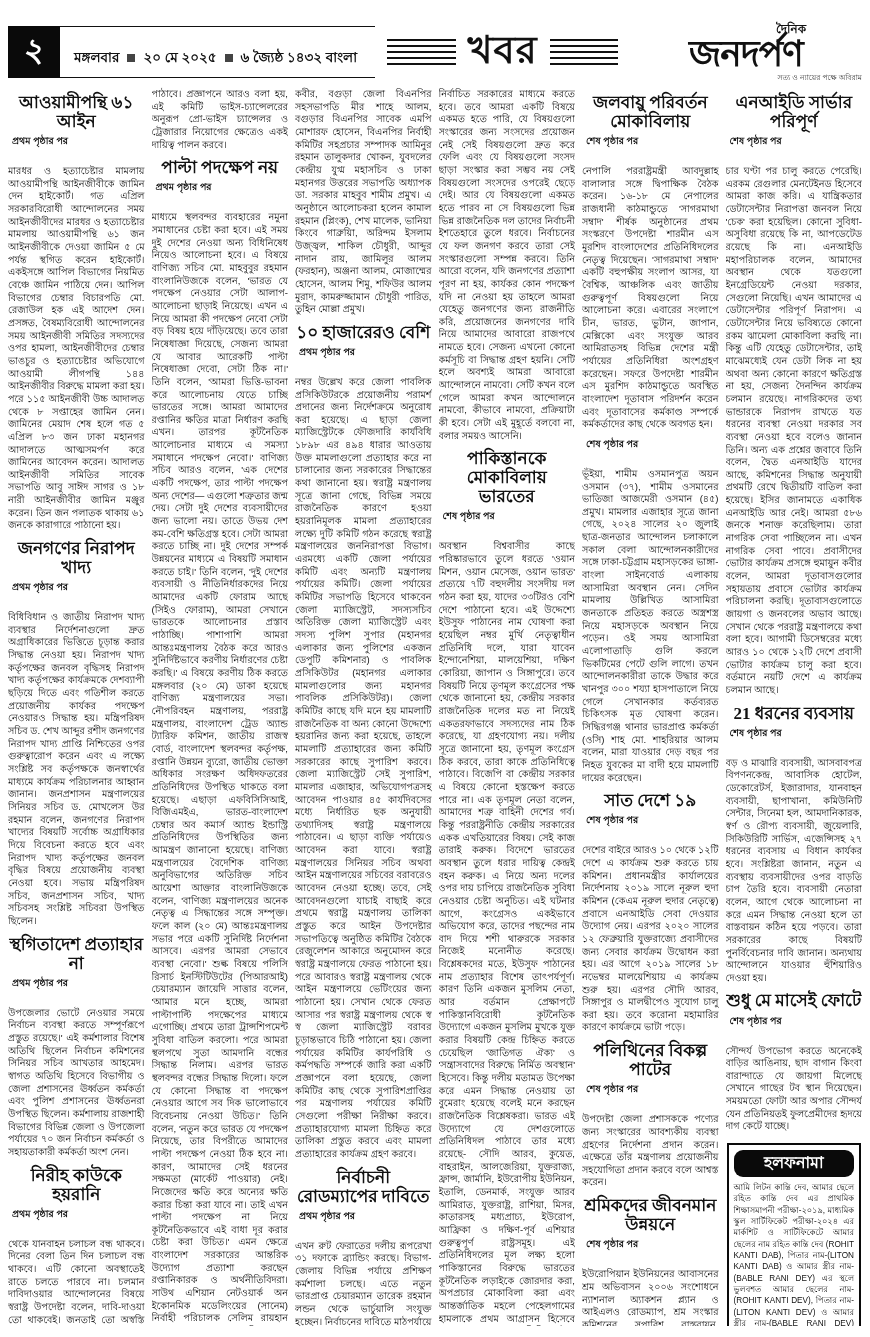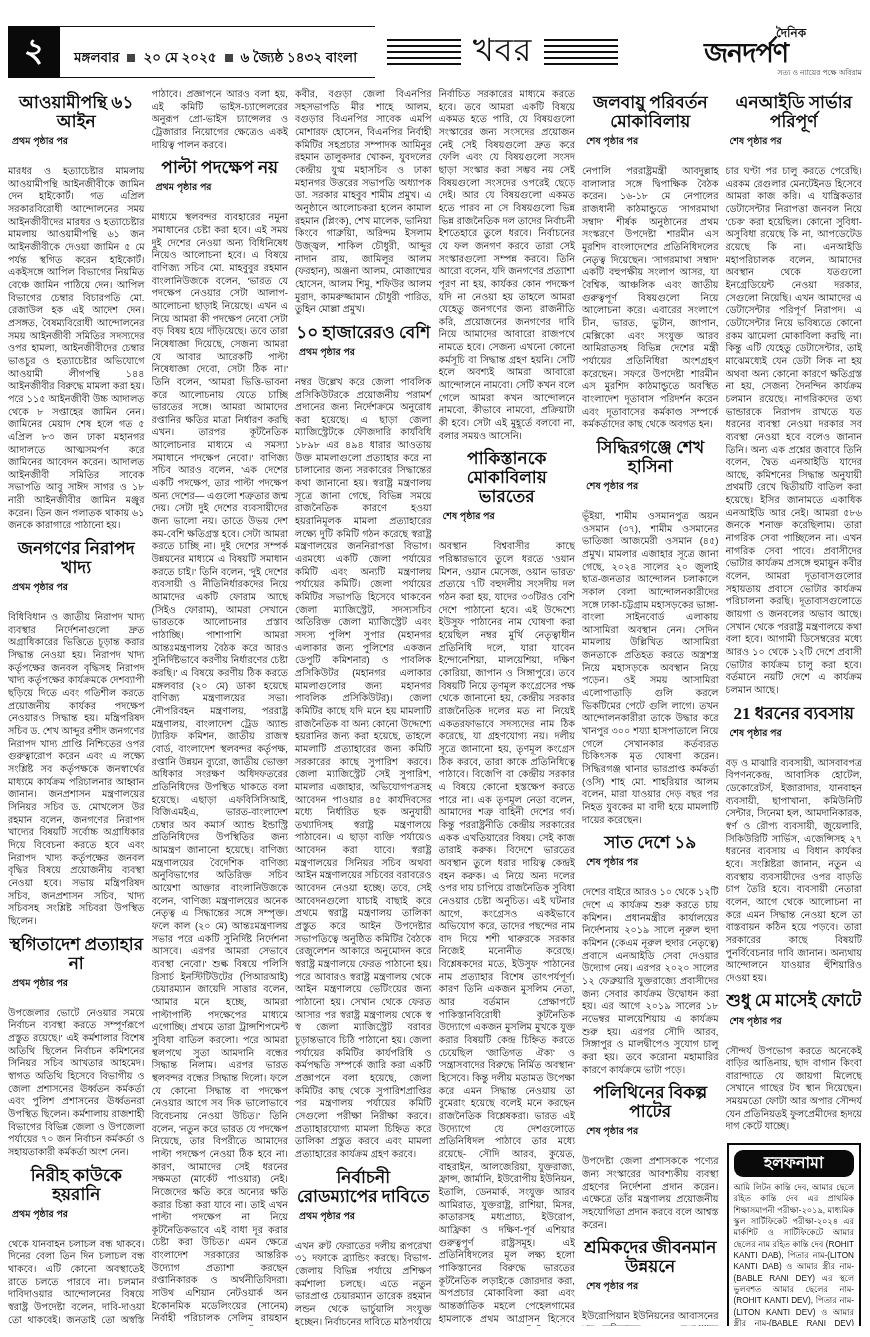--- a/index.html
+++ b/index.html
@@ -11,24 +11,24 @@
   
   .hdr{display:flex;align-items:stretch;margin:26px 8px 0 8px;height:52px;}
   .pagenum{width:52px;background:#0a0a0a;color:#fff;display:flex;align-items:center;justify-content:center;
     font-size:32px;font-weight:bold;flex:0 0 auto;}
   .pagenum span{transform:skewX(-10deg);display:block;}
   .datestrip{flex:0 0 auto;display:flex;align-items:center;gap:8px;border-top:1.5px solid #111;border-bottom:1.5px solid #111;
     padding:12px 18px 0 14px;font-size:13.5px;font-weight:bold;white-space:nowrap;}
   .sq{width:8px;height:8px;background:#444;display:inline-block;flex:0 0 auto;}
   .rules{flex:1;height:26px;align-self:center;margin:0 12px;max-width:205px;
     background:repeating-linear-gradient(to bottom,#111 0 2px,transparent 2px 6px);}
-  .kicker-section{font-size:32px;font-weight:400;align-self:center;letter-spacing:1px;}
+  .kicker-section{font-size:38px;font-weight:700;align-self:center;letter-spacing:1px;}
   .masthead{flex:0 0 auto;width:232px;align-self:center;text-align:center;line-height:1;}
   .masthead .pre{font-size:12px;font-weight:bold;text-align:center;margin:0 0 1px 90px;}
-  .masthead .ttl{font-size:27px;font-weight:900;letter-spacing:-1px;font-family:"Liberation Serif","DejaVu Serif",serif;}
+  .masthead .ttl{font-size:36px;font-weight:900;letter-spacing:-1px;font-family:"Liberation Serif","DejaVu Serif",serif;}
   .masthead .tag{font-size:7.5px;text-align:right;margin-top:2px;color:#333;}
   
   .cols{display:flex;gap:7px;padding:8px 8px 0 8px;}
   .col{flex:1 1 0;height:1240px;overflow:hidden;min-width:0;}
   h2.hl{font-size:17px;line-height:1.12;text-align:center;margin:7px 0 3px 0;font-weight:800;
     font-family:"Liberation Serif","DejaVu Serif",serif;letter-spacing:0;}
   .contlbl{font-size:9.5px;font-weight:bold;margin:0 0 2px 4px;}
   p.body{font-size:9.6px;line-height:1.32;text-align:justify;margin:16px 0 6px 0;word-break:break-word;}
   p.contx{margin-top:2px;}
   
@@ -115,21 +115,20 @@
           <p class="body">অবস্থান বিশ্ববাসীর কাছে পরিষ্কারভাবে তুলে ধরতে 'ওয়ান মিশন, ওয়ান মেসেজ, ওয়ান ভারত' প্রত্যয়ে ৭টি বহুদলীয় সংসদীয় দল গঠন করা হয়, যাদের ৩৩টিরও বেশি দেশে পাঠানো হবে। এই উদ্দেশ্যে ইউসুফ পাঠানের নাম ঘোষণা করা হয়েছিল নম্বর মুর্খি নেতৃত্বাধীন প্রতিনিধি দলে, যারা যাবেন ইন্দোনেশিয়া, মালয়েশিয়া, দক্ষিণ কোরিয়া, জাপান ও সিঙ্গাপুরে। তবে বিষয়টি নিয়ে তৃণমূল কংগ্রেসের পক্ষ থেকে জানানো হয়, কেন্দ্রীয় সরকার রাজনৈতিক দলের মত না নিয়েই একতরফাভাবে সদস্যদের নাম ঠিক করেছে, যা গ্রহণযোগ্য নয়। দলীয় সূত্রে জানানো হয়, তৃণমূল কংগ্রেস ঠিক করবে, তারা কাকে প্রতিনিধিত্বে পাঠাবে। বিজেপি বা কেন্দ্রীয় সরকার এ বিষয়ে কোনো হস্তক্ষেপ করতে পারে না। এক তৃণমূল নেতা বলেন, আমাদের শত্রু বাহিনী দেশের গর্ব। কিন্তু পররাষ্ট্রনীতি কেন্দ্রীয় সরকারের একক এখতিয়ারের বিষয়। সেই কাজ তারাই করুক। বিদেশে ভারতের অবস্থান তুলে ধরার দায়িত্ব কেন্দ্রই বহন করুক। এ নিয়ে অন্য দলের ওপর দায় চাপিয়ে রাজনৈতিক সুবিধা নেওয়ার চেষ্টা অনুচিত। এই ঘটনার আগে, কংগ্রেসও একইভাবে অভিযোগ করে, তাদের পছন্দের নাম বাদ দিয়ে শশী থারুরকে সরকার নিজেই মনোনীত করেছে। বিশ্লেষকদের মতে, ইউসুফ পাঠানের নাম প্রত্যাহার বিশেষ তাৎপর্যপূর্ণ। কারণ তিনি একজন মুসলিম নেতা, আর বর্তমান প্রেক্ষাপটে পাকিস্তানবিরোধী কূটনৈতিক উদ্যোগে একজন মুসলিম মুখকে যুক্ত করার বিষয়টি কেন্দ্র চিহ্নিত করতে চেয়েছিল 'জাতিগত ঐক্য' ও 'সন্ত্রাসবাদের বিরুদ্ধে নির্মিত অবস্থান' হিসেবে। কিন্তু দলীয় মতামত উপেক্ষা করে এমন সিদ্ধান্ত নেওয়ায় তা বুমেরাং হয়েছে বলেই মনে করছেন রাজনৈতিক বিশ্লেষকরা। ভারত এই উদ্যোগে যে দেশগুলোতে প্রতিনিধিদল পাঠাবে তার মধ্যে রয়েছে- সৌদি আরব, কুয়েত, বাহরাইন, আলজেরিয়া, যুক্তরাজ্য, ফ্রান্স, জার্মানি, ইউরোপীয় ইউনিয়ন, ইতালি, ডেনমার্ক, সংযুক্ত আরব আমিরাত, যুক্তরাষ্ট্র, রাশিয়া, মিসর, কাতারসহ মধ্যপ্রাচ্য, ইউরোপ, আফ্রিকা ও দক্ষিণ-পূর্ব এশিয়ার গুরুত্বপূর্ণ রাষ্ট্রসমূহ। এই প্রতিনিধিদলের মূল লক্ষ্য হলো পাকিস্তানের বিরুদ্ধে ভারতের কূটনৈতিক লড়াইকে জোরদার করা, অপপ্রচার মোকাবিলা করা এবং আন্তর্জাতিক মহলে পেহেলগামের হামলাকে প্রথম আগ্রাসন হিসেবে তুলে ধরে ভারতের প্রতিক্রিয়া বৈধ প্রমাণ করা। তবে এই উদ্যোগে বিরোধী দলগুলোর একের পর এক আপত্তি কেন্দ্রের রাজনৈতিক কৌশল এবং দলীয় মত উপেক্ষার বিষয়টিকে সামনে এনে দিয়েছে। এতে কেন্দ্রের কূটনৈতিক প্রচেষ্টার স্বচ্ছতা এবং সার্বিক গ্রহণযোগ্যতা নিয়েও প্রশ্ন উঠেছে।</p>
         </div>
       </div>
       <div class="col">
         <div class="article">
           <h2 class="hl">জলবায়ু পরিবর্তন মোকাবিলায়</h2>
           <div class="contlbl">শেষ পৃষ্ঠার পর</div>
           <p class="body">নেপালি পররাষ্ট্রমন্ত্রী আবদুল্লাহ বালালার সঙ্গে দ্বিপাক্ষিক বৈঠক করেন। ১৬-১৮ মে নেপালের রাজধানী কাঠমান্ডুতে 'সাগরমাথা সম্বাদ' শীর্ষক অনুষ্ঠানের প্রথম সংস্করণে উপদেষ্টা শারমীন এস মুরশিদ বাংলাদেশের প্রতিনিধিদলের নেতৃত্ব দিয়েছেন। 'সাগরমাথা সম্বাদ' একটি বহুপক্ষীয় সংলাপ আসর, যা বৈশ্বিক, আঞ্চলিক এবং জাতীয় গুরুত্বপূর্ণ বিষয়গুলো নিয়ে আলোচনা করে। এবারের সংলাপে চীন, ভারত, ভুটান, জাপান, মেক্সিকো এবং সংযুক্ত আরব আমিরাতসহ বিভিন্ন দেশের মন্ত্রী পর্যায়ের প্রতিনিধিরা অংশগ্রহণ করেছেন। সফরে উপদেষ্টা শারমীন এস মুরশিদ কাঠমান্ডুতে অবস্থিত বাংলাদেশ দূতাবাস পরিদর্শন করেন এবং দূতাবাসের কর্মকাণ্ড সম্পর্কে কর্মকর্তাদের কাছ থেকে অবগত হন।</p>
         </div>
         <div class="article">
-          <h2 class="hl">সিদ্ধিরগঞ্জে শেখ হাসিনা</h2>
           <div class="contlbl">শেষ পৃষ্ঠার পর</div>
           <p class="body">ভূঁইয়া, শামীম ওসমানপুত্র অয়ন ওসমান (৩৭), শামীম ওসমানের ভাতিজা আজমেরী ওসমান (৪৫) প্রমুখ। মামলার এজাহার সূত্রে জানা গেছে, ২০২৪ সালের ২০ জুলাই ছাত্র-জনতার আন্দোলন চলাকালে সকাল বেলা আন্দোলনকারীদের সঙ্গে ঢাকা-চট্টগ্রাম মহাসড়কের ভাঙ্গা-বাংলা সাইনবোর্ড এলাকায় আসামিরা অবস্থান নেন। সেদিন মামলায় উল্লিখিত আসামিরা জনতাকে প্রতিহত করতে অস্ত্রশস্ত্র নিয়ে মহাসড়কে অবস্থান নিয়ে পড়েন। ওই সময় আসামিরা এলোপাতাড়ি গুলি করলে ভিকটিমের পেটে গুলি লাগে। তখন আন্দোলনকারীরা তাকে উদ্ধার করে খানপুর ৩০০ শয্যা হাসপাতালে নিয়ে গেলে সেখানকার কর্তব্যরত চিকিৎসক মৃত ঘোষণা করেন। সিদ্ধিরগঞ্জ থানার ভারপ্রাপ্ত কর্মকর্তা (ওসি) শাহ মো. শাহরিয়ার আলম বলেন, মারা যাওয়ার দেড় বছর পর নিহত যুবকের মা বাদী হয়ে মামলাটি দায়ের করেছেন।</p>
         </div>
         <div class="article">
           <h2 class="hl">সাত দেশে ১৯</h2>
           <div class="contlbl">শেষ পৃষ্ঠার পর</div>
           <p class="body">দেশের বাইরে আরও ১০ থেকে ১২টি দেশে এ কার্যক্রম শুরু করতে চায় কমিশন। প্রধানমন্ত্রীর কার্যালয়ের নির্দেশনায় ২০১৯ সালে নূরুল হুদা কমিশন (কেএম নূরুল হুদার নেতৃত্বে) প্রবাসে এনআইডি সেবা দেওয়ার উদ্যোগ নেয়। এরপর ২০২০ সালের ১২ ফেব্রুয়ারি যুক্তরাজ্যে প্রবাসীদের জন্য সেবার কার্যক্রম উদ্বোধন করা হয়। এর আগে ২০১৯ সালের ১৮ নভেম্বর মালয়েশিয়ায় এ কার্যক্রম শুরু হয়। এরপর সৌদি আরব, সিঙ্গাপুর ও মালদ্বীপেও সুযোগ চালু করা হয়। তবে করোনা মহামারির কারণে কার্যক্রমে ভাটা পড়ে।</p>
         </div>
         <div class="article">
           <h2 class="hl">পলিথিনের বিকল্প পাটের</h2>

